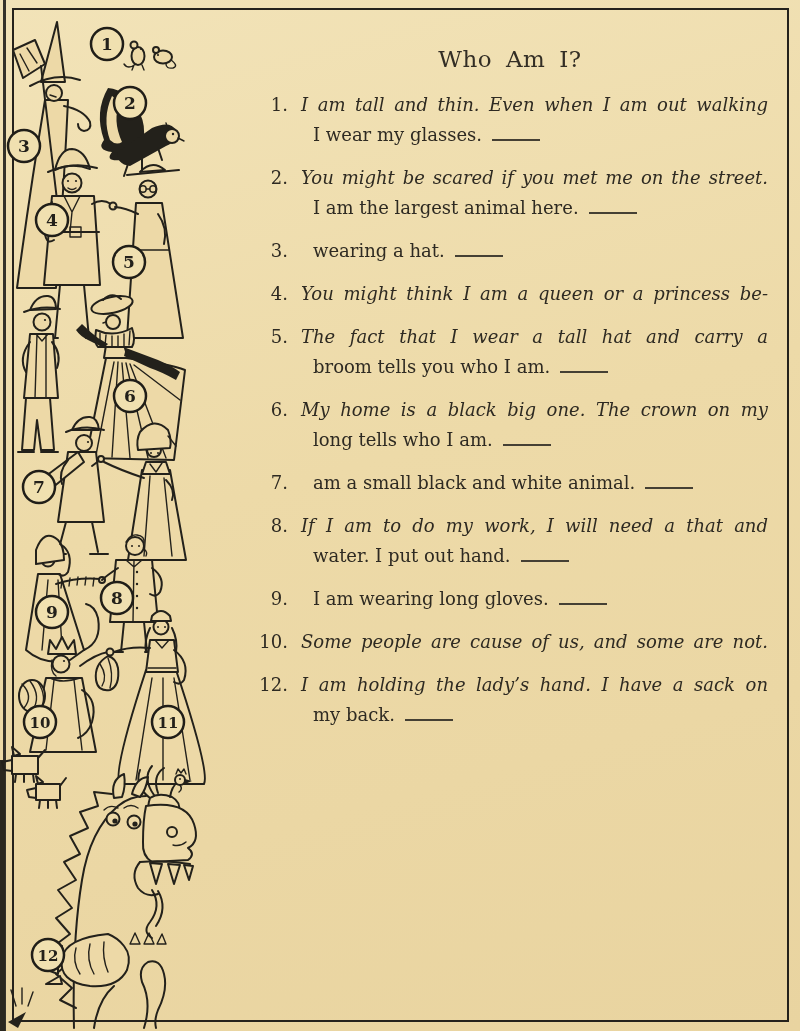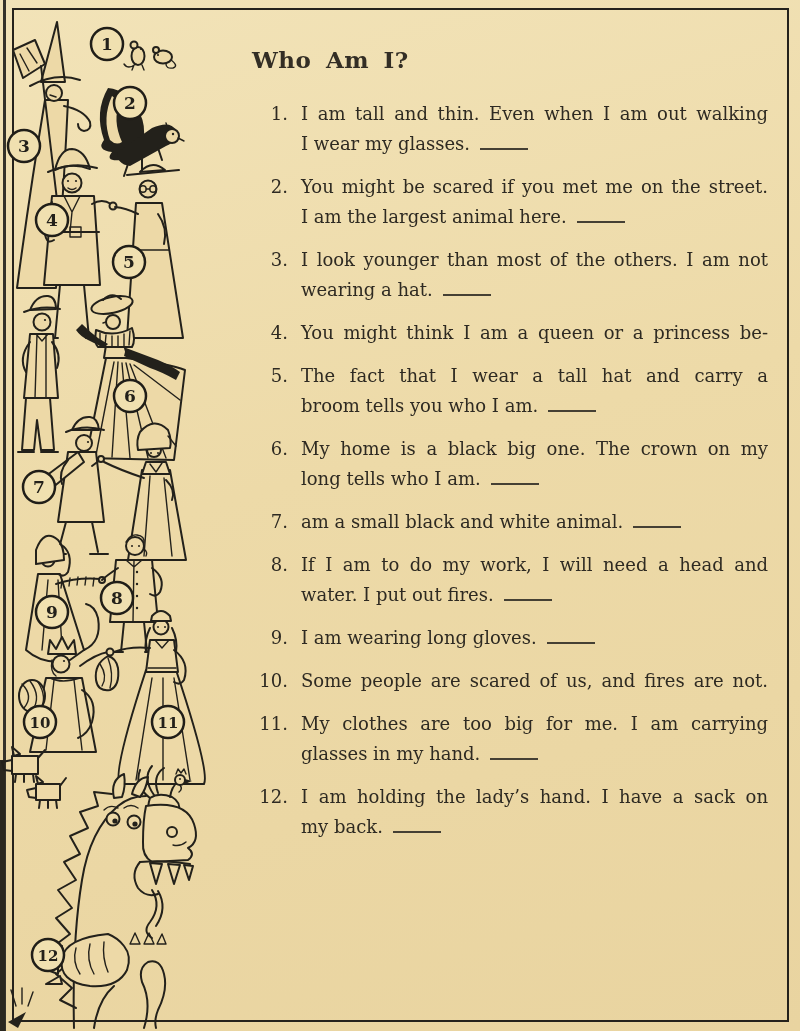--- a/index.html
+++ b/index.html
@@ -15,28 +15,28 @@
   }
   .edge-line{position:absolute; left:3px; top:0; width:2.5px; height:1031px; background:#35322a;}
   .edge-line-thick{position:absolute; left:0; top:760px; width:5px; height:271px; background:#2a271f;}
   .art{position:absolute; left:0; top:0;}
   .art .ln{stroke:#23211b; stroke-width:2; fill:none; stroke-linecap:round; stroke-linejoin:round;}
   .art .thin{stroke-width:1.4;}
   .art .paper{fill:#edd9a7;}
   .art .ink{fill:#23211b; stroke:none;}
   .content{position:absolute; left:252px; top:46px; width:516px;}
   .title{
-    margin:0 0 26px 0; text-align:left; font-size:23px; font-weight:bold;
+    margin:0 0 18px 0; text-align:center; font-size:23px; font-weight:normal;
     word-spacing:6px; letter-spacing:.5px; color:#332e25;
   }
   .q{display:flex; margin-bottom:13px; font-size:18px; line-height:30px;}
   .q-num{width:36px; text-align:right; margin-right:13px; flex:none;}
   .q-body{flex:1; min-width:0;}
-  .l1{display:block; text-align:justify; text-align-last:justify;}
-  .l2row{display:block; white-space:nowrap;}
+  .l1{display:block; text-align:justify; text-align-last:justify;font-style:italic;}
+  .l2row{display:block; white-space:nowrap;margin-left:12px;}
   .blank{
     display:inline-block; width:48px; border-bottom:2px solid #454034;
     margin-left:10px; height:1em; vertical-align:baseline;
   }
   .marker-circle{fill:#f0e0b0; stroke:#201e18; stroke-width:2.5;}
   .marker-label{font-family:"DejaVu Serif","Liberation Serif",serif; font-weight:bold; fill:#23211b;}
 </style>
 </head>
 <body>
 
@@ -313,21 +313,20 @@
         <div class="q">
           <div class="q-num">2.</div>
           <div class="q-body">
             <span class="l1">You might be scared if you met me on the street.</span>
             <span class="l2row"><span>I am the largest animal here.</span><span class="blank"></span></span>
           </div>
         </div>
         <div class="q">
           <div class="q-num">3.</div>
           <div class="q-body">
-            <span class="l1">I look younger than most of the others. I am not</span>
             <span class="l2row"><span>wearing a hat.</span><span class="blank"></span></span>
           </div>
         </div>
         <div class="q">
           <div class="q-num">4.</div>
           <div class="q-body">
             <span class="l1">You might think I am a queen or a princess be-</span>
           </div>
         </div>
         <div class="q">
@@ -346,41 +345,34 @@
         </div>
         <div class="q">
           <div class="q-num">7.</div>
           <div class="q-body">
             <span class="l2row"><span>am a small black and white animal.</span><span class="blank"></span></span>
           </div>
         </div>
         <div class="q">
           <div class="q-num">8.</div>
           <div class="q-body">
-            <span class="l1">If I am to do my work, I will need a head and</span>
-            <span class="l2row"><span>water. I put out fires.</span><span class="blank"></span></span>
+            <span class="l1">If I am to do my work, I will need a that and</span>
+            <span class="l2row"><span>water. I put out hand.</span><span class="blank"></span></span>
           </div>
         </div>
         <div class="q">
           <div class="q-num">9.</div>
           <div class="q-body">
             <span class="l2row"><span>I am wearing long gloves.</span><span class="blank"></span></span>
           </div>
         </div>
         <div class="q">
           <div class="q-num">10.</div>
           <div class="q-body">
-            <span class="l1">Some people are scared of us, and fires are not.</span>
-          </div>
-        </div>
-        <div class="q">
-          <div class="q-num">11.</div>
-          <div class="q-body">
-            <span class="l1">My clothes are too big for me. I am carrying</span>
-            <span class="l2row"><span>glasses in my hand.</span><span class="blank"></span></span>
+            <span class="l1">Some people are cause of us, and some are not.</span>
           </div>
         </div>
         <div class="q">
           <div class="q-num">12.</div>
           <div class="q-body">
             <span class="l1">I am holding the lady’s hand. I have a sack on</span>
             <span class="l2row"><span>my back.</span><span class="blank"></span></span>
           </div>
         </div>
       </div>

